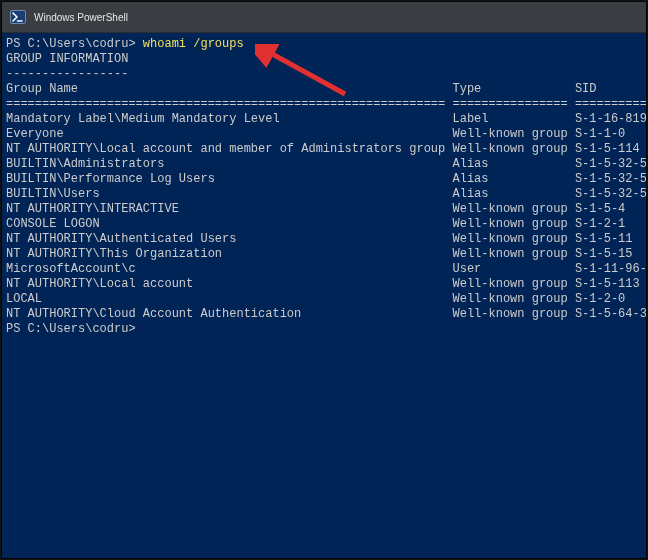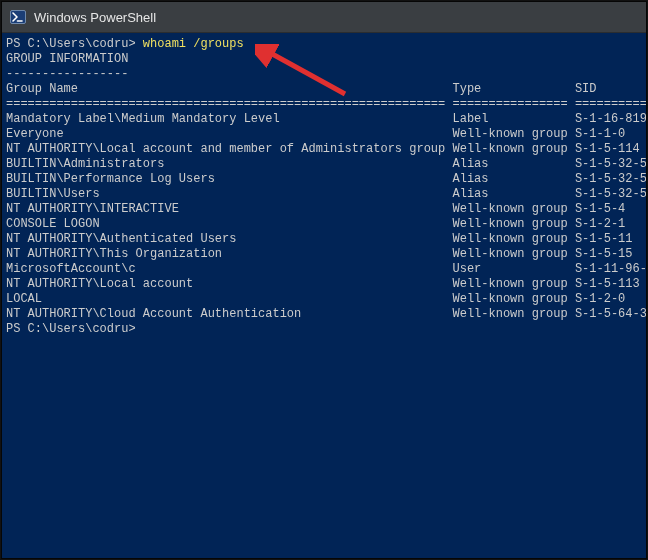--- a/index.html
+++ b/index.html
@@ -24,21 +24,21 @@
   .titlebar {
     height: 30px;
     background: #3a3e42;
     border-bottom: 1px solid #2a2d30;
     display: flex;
     align-items: center;
     padding-left: 8px;
     gap: 8px;
     color: #e6e6e6;
     font-family: "Segoe UI", Tahoma, sans-serif;
-    font-size: 13px;
+    font-size: 10px;
   }
   .titlebar .icon {
     width: 16px;
     height: 16px;
     display: inline-block;
   }
   .terminal {
     flex: 1;
     background: #012456;
     color: #cccccc;

